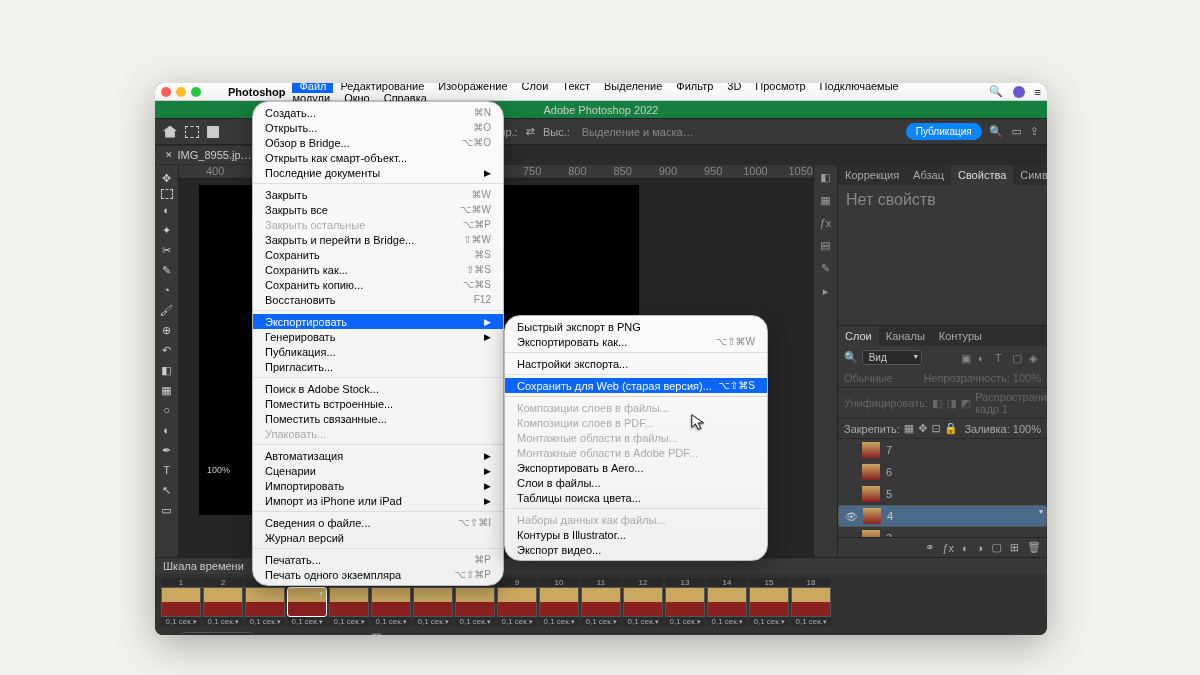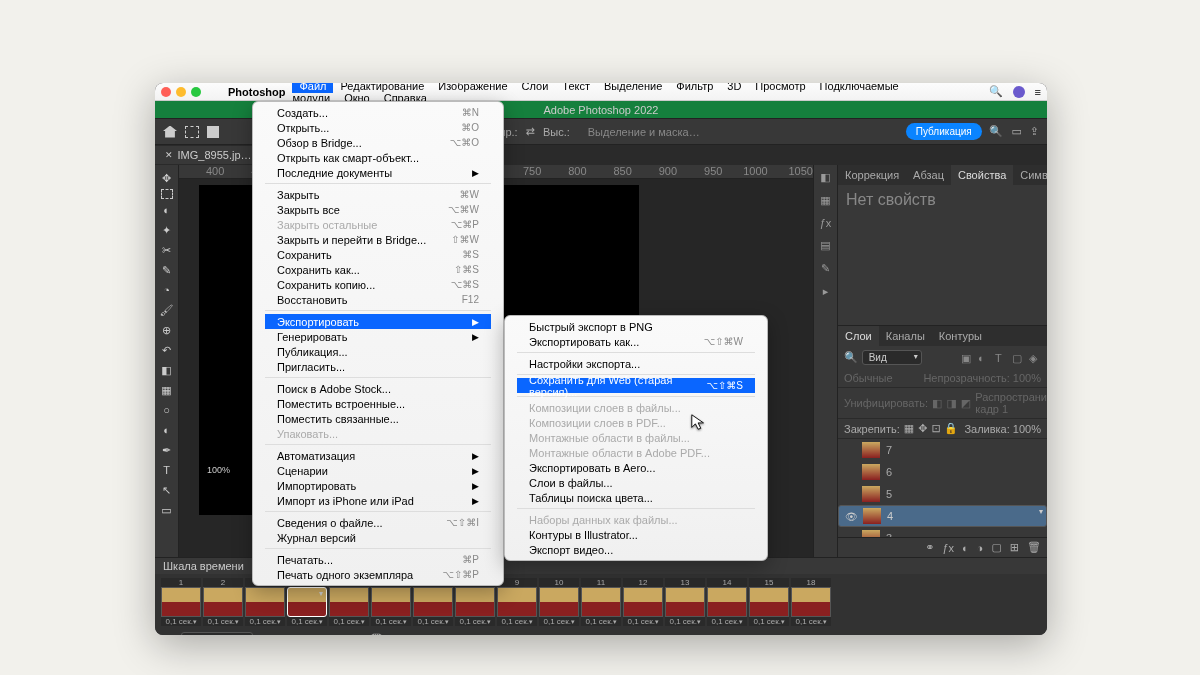--- a/index.html
+++ b/index.html
@@ -50,21 +50,21 @@
 .bottom { height:78px; background:#323232; border-top:1px solid #222; }
 .tlhdr { height:16px; background:#383838; color:#ccc; padding:2px 8px; font-size:10px; display:flex; gap:10px;}
 .frames-row{display:flex;padding:4px 6px;gap:0;overflow:hidden}
 .frame{width:40px;margin-right:2px}
 .fthumb{width:40px;height:30px;background:linear-gradient(#caa860 50%,#8a2020 50%);border:1px solid #555}
 .fthumb.sel{border:1px solid #fff}
 .fnum{text-align:center;font-size:8px;color:#aaa;background:#2a2a2a}
 .fdur{text-align:center;font-size:8px;color:#aaa;background:#2a2a2a}
 .tlctl{height:18px;display:flex;align-items:center;gap:8px;padding:0 8px;color:#aaa;font-size:10px}
 
-.menu { position:absolute; background:linear-gradient(#fafafa,#f0f0f0); border:1px solid #bbb; border-radius:6px; box-shadow:0 6px 20px rgba(0,0,0,.3); padding:3px 12px; }
+.menu { position:absolute; background:linear-gradient(#fafafa,#f0f0f0); border:1px solid #bbb; border-radius:16px; box-shadow:0 6px 20px rgba(0,0,0,.3); padding:3px 0; }
 .menu1 { left:97px; top:18px; width:252px; }
 .menu2 { left:349px; top:232px; width:264px; }
 .mitem { display:flex; padding:1px 12px; cursor:default; font-size:11px; justify-content:space-between; align-items:center; height:15px;}
 .mitem.hl { background:#0a66ff; color:#fff; }
 .mitem.dis { color:#aaa; }
 .mitem .sc { color:#888; font-size:10px; }
 .mitem.hl .sc{color:#fff}
 .mitem .arr{font-size:9px}
 .msep { height:1px; background:#ddd; margin:3px 0; }
 .cursor { position:absolute; left:535px; top:330px; width:18px; height:18px; pointer-events:none; }
@@ -97,21 +97,21 @@
 
   <div class="optbar">
     <span class="home-icon"></span>
     <span style="width:14px;height:12px;border:1px dashed #ccc"></span>
     <span style="width:12px;height:12px;background:#ccc"></span>
     <span style="margin-left:180px"></span>
     <span class="sel">Обычный</span>
     <span>Шир.:</span>
     <span>⇄</span>
     <span>Выс.:</span>
-    <span style="margin-left:10px;color:#888">Выделение и маска…</span>
+    <span style="margin-left:4px;color:#888">Выделение и маска…</span>
     <span class="pub-btn">Публикация</span>
     <span>🔍</span>
     <span>▭</span>
     <span>⇪</span>
   </div>
 
   <div class="tabbar">
     <div class="doctab">
       <span class="x">✕</span>
       <span>IMG_8955.jp…</span>

